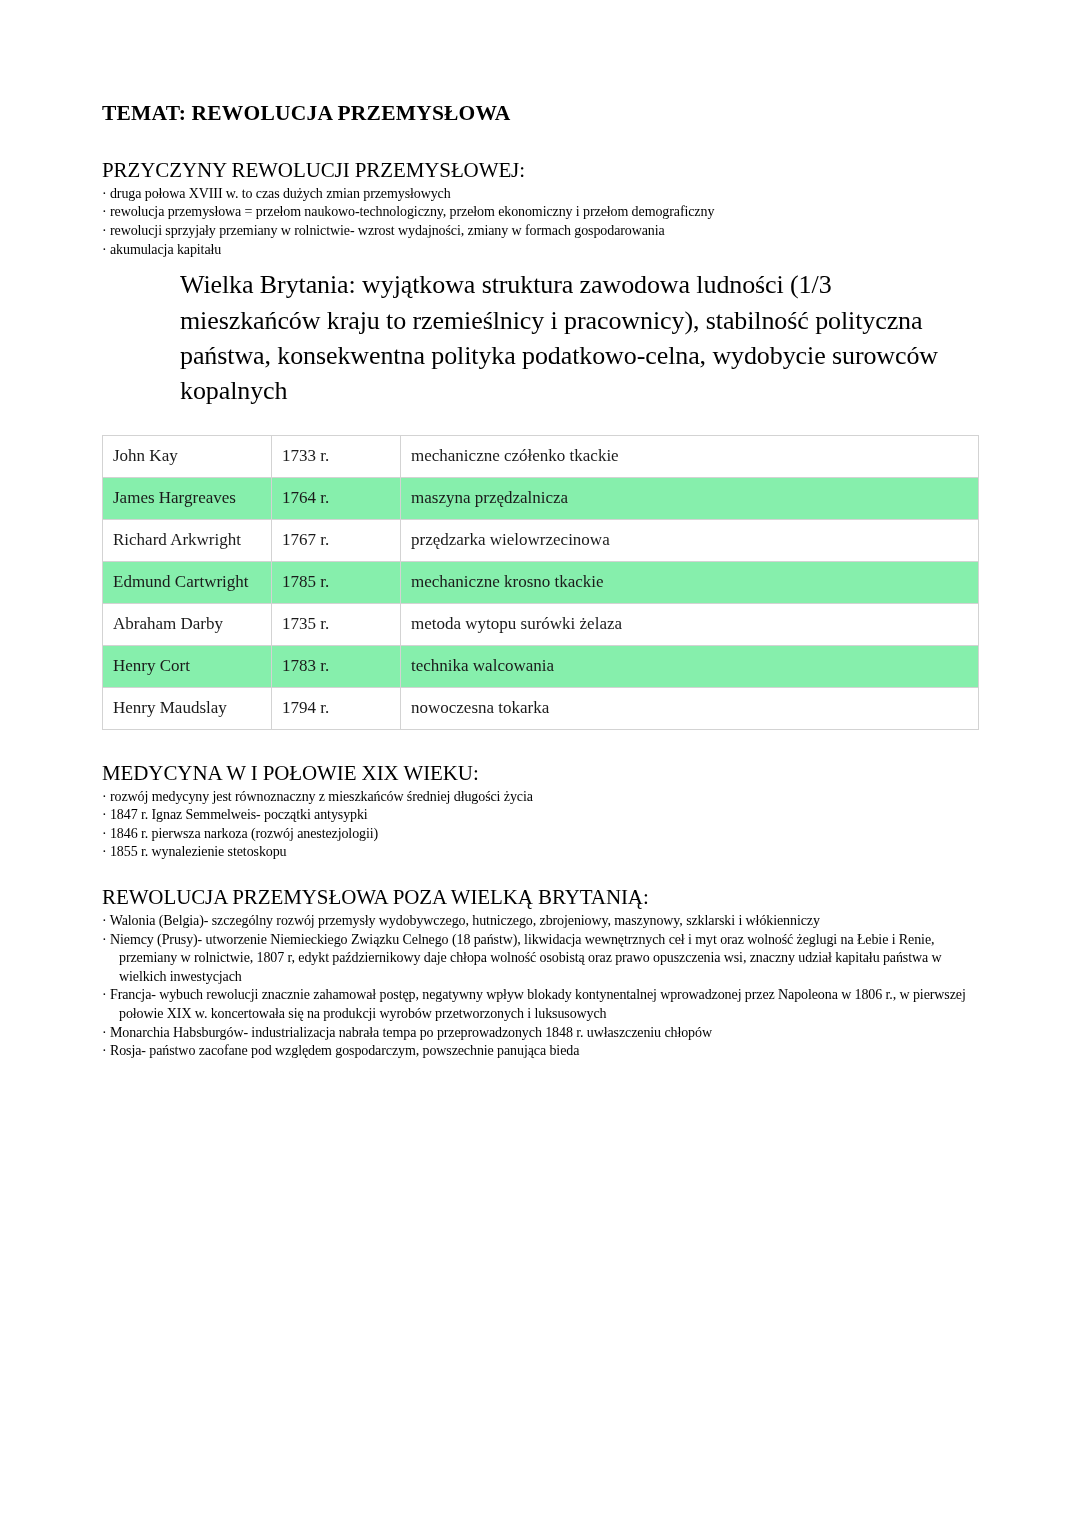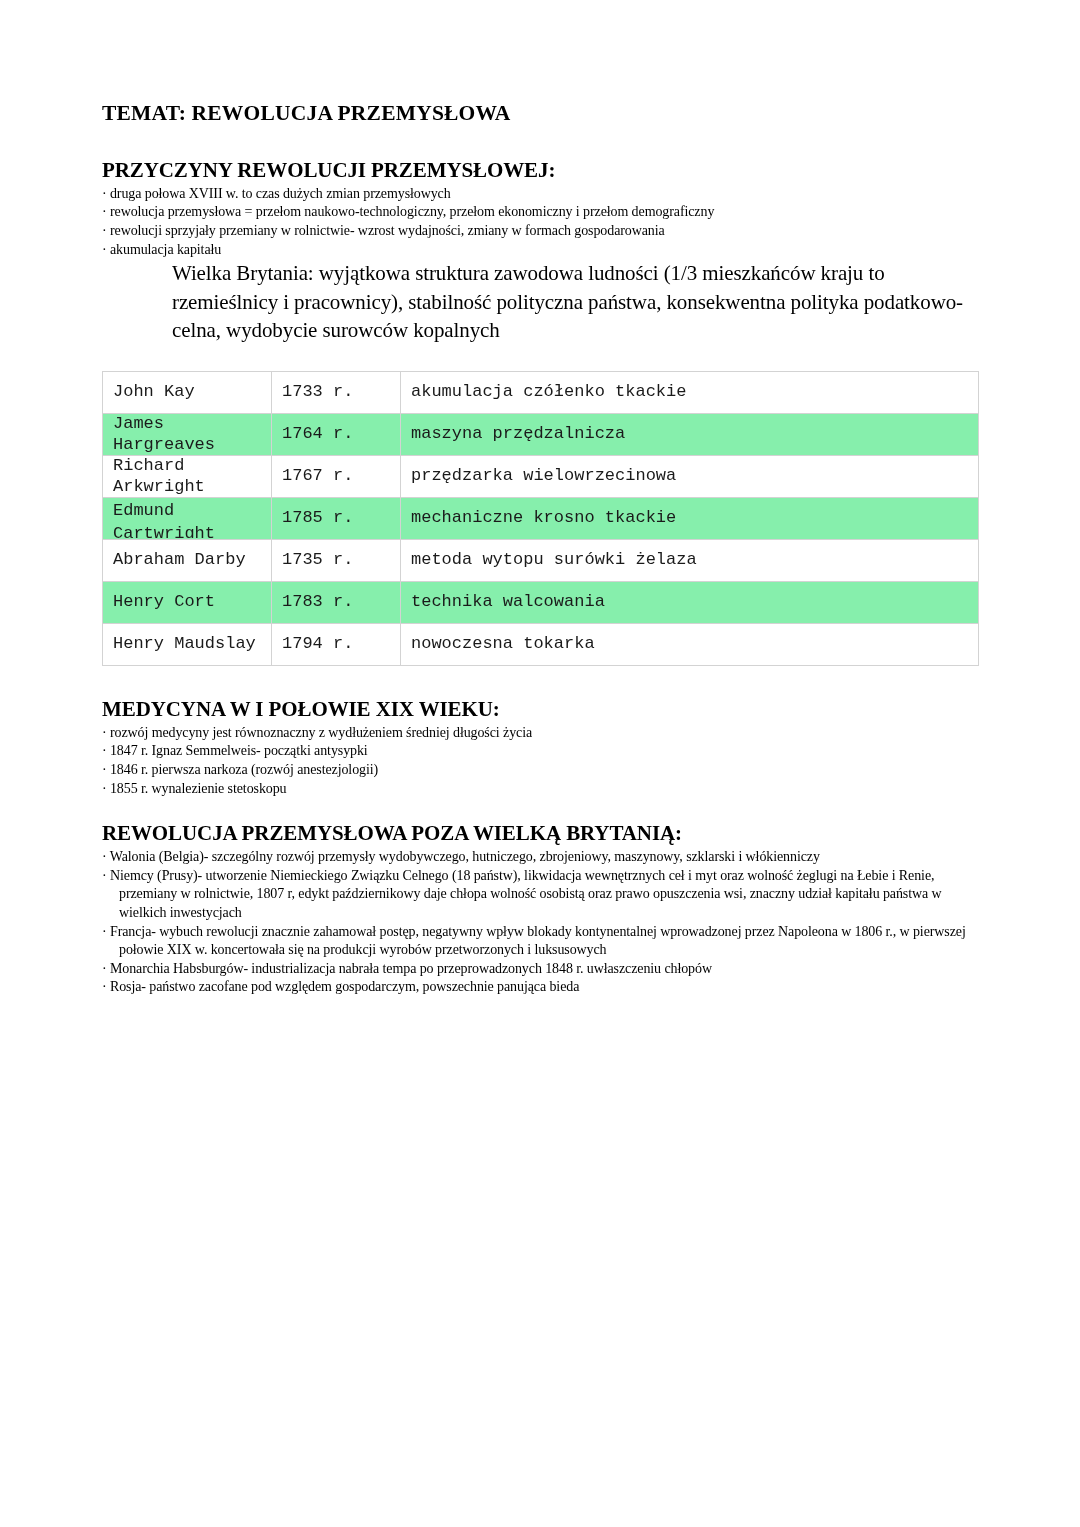--- a/index.html
+++ b/index.html
@@ -36,21 +36,21 @@
 
   .section {
     margin: 0 0 22px 0;
   }
   .section:last-child {
     margin-bottom: 0;
   }
 
   .section-heading {
     font-size: 21px;
-    font-weight: bold;
+    font-weight: normal;
     line-height: 1.33;
     margin: 0;
     letter-spacing: -0.1px;
   }
 
   .bullet-list {
     list-style: none;
     margin: 0;
     padding: 0;
   }
@@ -60,36 +60,36 @@
     margin: 0;
     padding-left: 17px;
     text-indent: -17px;
     letter-spacing: -0.1px;
   }
   .bullet-dot {
     display: inline;
   }
 
   .indented-para {
-    font-size: 21px;
+    font-size: 26px;
     line-height: 1.36;
-    margin: 0;
+    margin: 8px;
     padding-left: 70px;
     letter-spacing: -0.1px;
   }
 
   
   .invention-table-wrap {
     margin: 26px 0 30px 0;
   }
   table.invention-table {
     border-collapse: collapse;
     width: 876px;
     table-layout: fixed;
-    font-family: Liberation Mono, monospace;
+    font-family: Liberation Serif, serif;
   }
   table.invention-table col.c-name  { width: 169px; }
   table.invention-table col.c-year  { width: 129px; }
   table.invention-table col.c-desc  { width: 578px; }
 
   table.invention-table tr {
     height: 41px;
   }
   table.invention-table td {
     border: 1px solid #d3d3d3;
@@ -150,21 +150,21 @@
       </colgroup>
       <tbody>
         <tr class="row-plain">
           <td>
               <span class="cell-clip">John Kay</span>
             </td>
           <td>
               <span class="cell-clip">1733 r.</span>
             </td>
           <td>
-              <span class="cell-clip">akumulacja czółenko tkackie</span>
+              <span class="cell-clip">mechaniczne czółenko tkackie</span>
             </td>
         </tr>
         <tr class="row-alt">
           <td>
               <span class="cell-clip">James Hargreaves</span>
             </td>
           <td>
               <span class="cell-clip">1764 r.</span>
             </td>
           <td>
@@ -227,21 +227,21 @@
             </td>
         </tr>
       </tbody>
     </table>
   </div>
 
   <div class="section">
     <p class="section-heading">MEDYCYNA W I POŁOWIE XIX WIEKU:</p>
 
     <div class="bullet-list">
-      <p class="bullet-line"><span class="bullet-dot">·</span> <span>rozwój medycyny jest równoznaczny z wydłużeniem średniej długości życia</span></p>
+      <p class="bullet-line"><span class="bullet-dot">·</span> <span>rozwój medycyny jest równoznaczny z mieszkańców średniej długości życia</span></p>
       <p class="bullet-line"><span class="bullet-dot">·</span> <span>1847 r. Ignaz Semmelweis- początki antysypki</span></p>
       <p class="bullet-line"><span class="bullet-dot">·</span> <span>1846 r. pierwsza narkoza (rozwój anestezjologii)</span></p>
       <p class="bullet-line"><span class="bullet-dot">·</span> <span>1855 r. wynalezienie stetoskopu</span></p>
     </div>
   </div>
 
   <div class="section">
     <p class="section-heading">REWOLUCJA PRZEMYSŁOWA POZA WIELKĄ BRYTANIĄ:</p>
 
     <div class="bullet-list">

